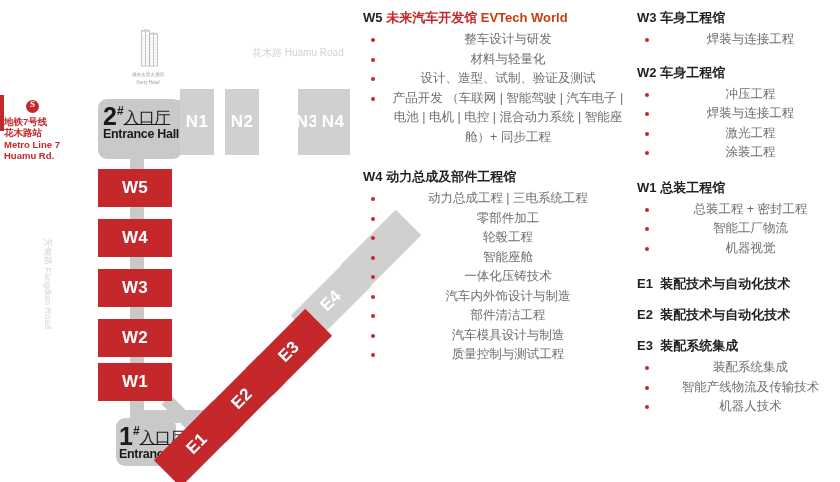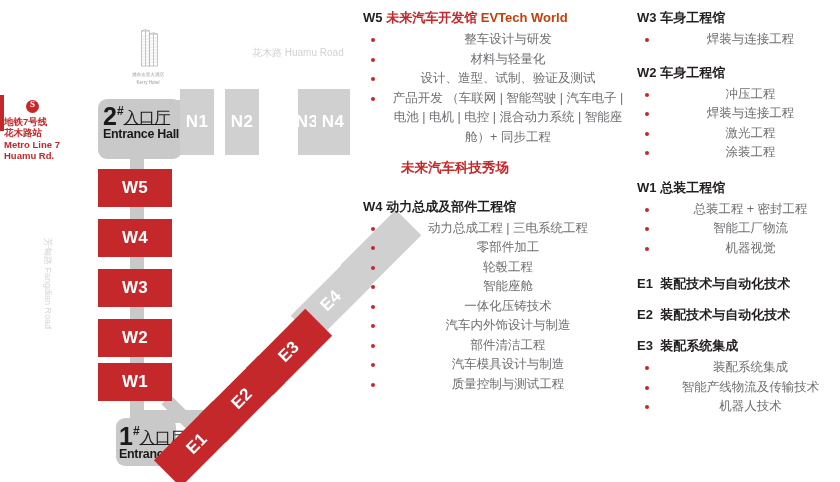--- a/index.html
+++ b/index.html
@@ -201,21 +201,20 @@
       </div>
       <ul class="items">
         <li>整车设计与研发</li>
         <li>材料与轻量化</li>
         <li>设计、造型、试制、验证及测试</li>
         <li>产品开发 （车联网 | 智能驾驶 | 汽车电子 | 电池 | 电机 | 电控 | 混合动力系统 | 智能座舱）+ 同步工程</li>
       </ul>
     </div>
 
     <div class="arena" style="margin-top:12px;padding-left:38px;">
-      <div>未来汽车科技秀场</div>
     </div>
 
     <div class="sect" style="margin-top:21px;">
       <div class="sect-title">
         <span class="code">W4</span>
         <span class="cn-dark">动力总成及部件工程馆</span>
       </div>
       <ul class="items">
         <li>动力总成工程 | 三电系统工程</li>
         <li>零部件加工</li>

